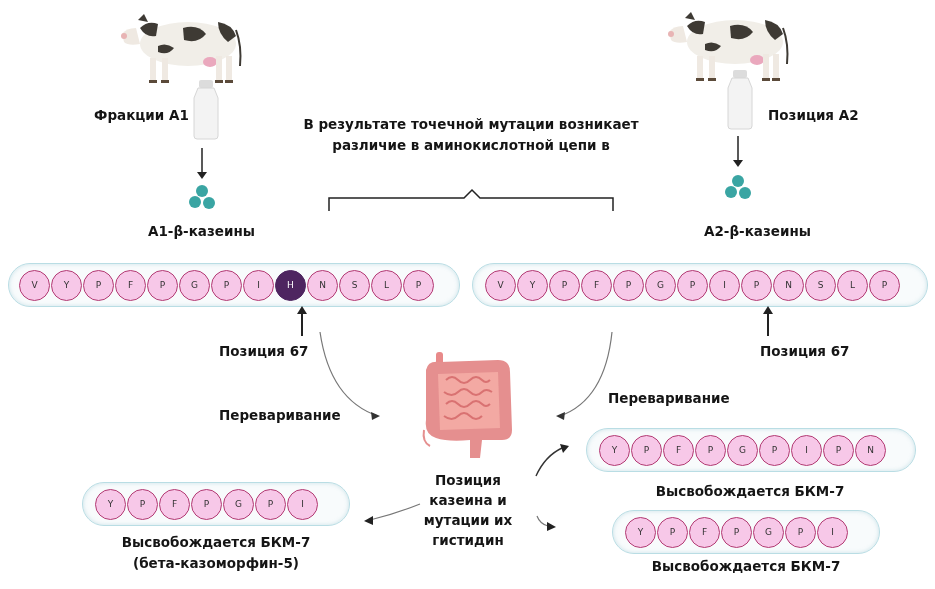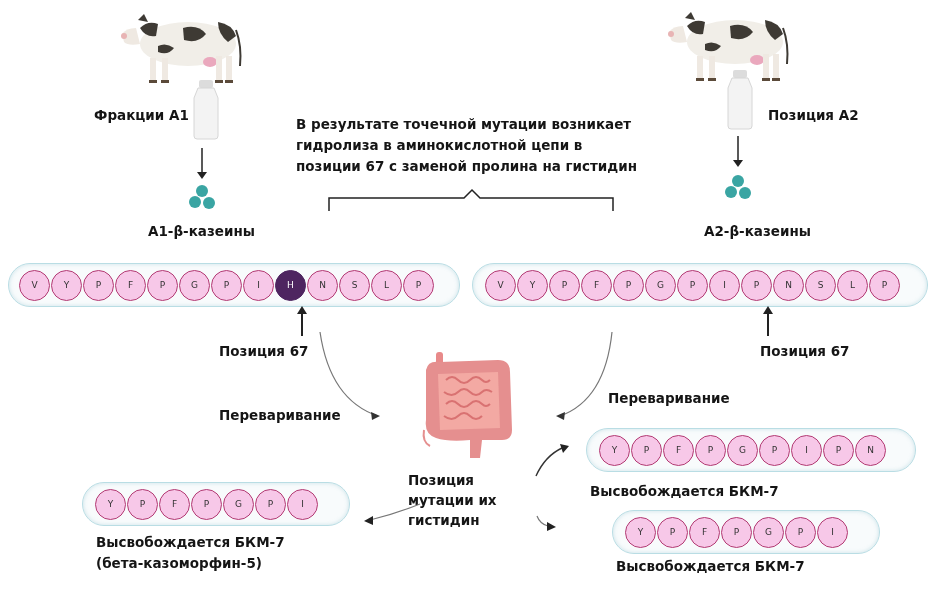--- a/index.html
+++ b/index.html
@@ -1,18 +1,18 @@
 <!DOCTYPE html>
 <html><head>
 <meta charset="utf-8">
 <style>
   html, body { margin:0; padding:0; background:#ffffff; }
   body { width:935px; height:589px; position:relative; overflow:hidden; font-family:"DejaVu Sans", sans-serif; color:#111; }
   .lbl { position:absolute; font-weight:bold; font-size:13.5px; color:#151515; white-space:nowrap; }
-  .center { text-align:left; }
+  .center { text-align:center; }
   .chain { position:absolute; border:1.5px solid #b9dde4; border-radius:22px; background:#f8fbfc; box-shadow: inset 0 0 4px rgba(120,180,195,0.35); display:flex; align-items:center; }
   .bead { width:31px; height:31px; border-radius:50%; background:#f7c8e8; border:1.5px solid #b23a73; box-sizing:border-box; display:flex; align-items:center; justify-content:center; font-size:9px; color:#333; margin-right:1px; flex:none; }
   .bead.mut { background:#4e2560; border-color:#4e2560; color:#fff; }
   svg { position:absolute; overflow:visible; }
 </style>
 </head>
 <body>
 
 <svg style="left:118px;top:6px" width="130" height="80" viewBox="0 0 130 80">
   <ellipse cx="70" cy="38" rx="48" ry="22" fill="#f1eee8"></ellipse>
@@ -81,22 +81,21 @@
 </svg>
 <svg style="left:720px;top:173px" width="40" height="30">
   <circle cx="18" cy="8" r="6" fill="#3aa5a3"></circle>
   <circle cx="11" cy="19" r="6" fill="#3aa5a3"></circle>
   <circle cx="25" cy="20" r="6" fill="#3aa5a3"></circle>
 </svg>
 <div class="lbl" style="left:704px;top:223px">А2-β-казеины</div>
 
 <div class="lbl center" style="left:296px;top:114px;width:350px;line-height:21px">
   <div>В результате точечной мутации возникает</div>
-  <div>гидролиза в аминокислотной цепи в</div>
-  <div>позиции 67 с заменой пролина на гистидин</div>
+  <div>различие в аминокислотной цепи в</div>
 </div>
 <svg style="left:328px;top:190px" width="288" height="22">
   <polyline points="1,21 1,8 136,8 144,0 152,8 285,8 285,21" fill="none" stroke="#222" stroke-width="1.5"></polyline>
 </svg>
 
 <div class="chain" style="left:8px;top:263px;width:452px;height:44px;padding-left:10px;box-sizing:border-box">
     <div class="bead">V</div>
     <div class="bead">Y</div>
     <div class="bead">P</div>
     <div class="bead">F</div>
@@ -150,20 +149,21 @@
 <svg style="left:418px;top:350px" width="100" height="110" viewBox="0 0 100 110">
   <rect x="18" y="2" width="7" height="14" rx="3" fill="#e88a8a"></rect>
   <path d="M8 20 Q10 10 22 12 L80 10 Q92 10 92 22 L94 80 Q94 90 84 90 L64 90 L62 108 L52 108 L52 90 Q30 92 18 88 Q6 84 8 70 Z" fill="#e58f8f"></path>
   <path d="M20 24 L80 22 L82 78 L22 80 Z" fill="#f3a9a3"></path>
   <path d="M28 30 q6 -6 12 0 q6 6 12 0 q6 -6 12 0 q4 4 8 0 M26 42 q8 6 14 0 q6 -6 12 0 q6 6 12 0 q4 -4 10 0 M28 54 q6 -6 12 0 q6 6 12 0 q6 -6 12 0 q4 4 8 0 M26 66 q8 6 14 0 q6 -6 12 0 q6 6 12 0" fill="none" stroke="#d97272" stroke-width="2"></path>
   <path d="M6 80 Q4 92 12 96" fill="none" stroke="#e58f8f" stroke-width="2"></path>
 </svg>
 
 <div class="lbl center" style="left:408px;top:470px;width:120px;line-height:20px">
   <div>Позиция</div>
+  <div>казеина и</div>
   <div>мутации их</div>
   <div>гистидин</div>
 </div>
 
 <svg style="left:0;top:0" width="935" height="589">
   <path d="M420 504 Q395 514 370 520" fill="none" stroke="#777" stroke-width="1.2"></path>
   <polygon points="364,521 373,516 373,525" fill="#222"></polygon>
   <path d="M536 476 Q545 456 562 448" fill="none" stroke="#333" stroke-width="1.4"></path>
   <polygon points="569,446 560,444 563,453" fill="#222"></polygon>
   <path d="M537 516 Q540 524 548 526" fill="none" stroke="#777" stroke-width="1.2"></path>

